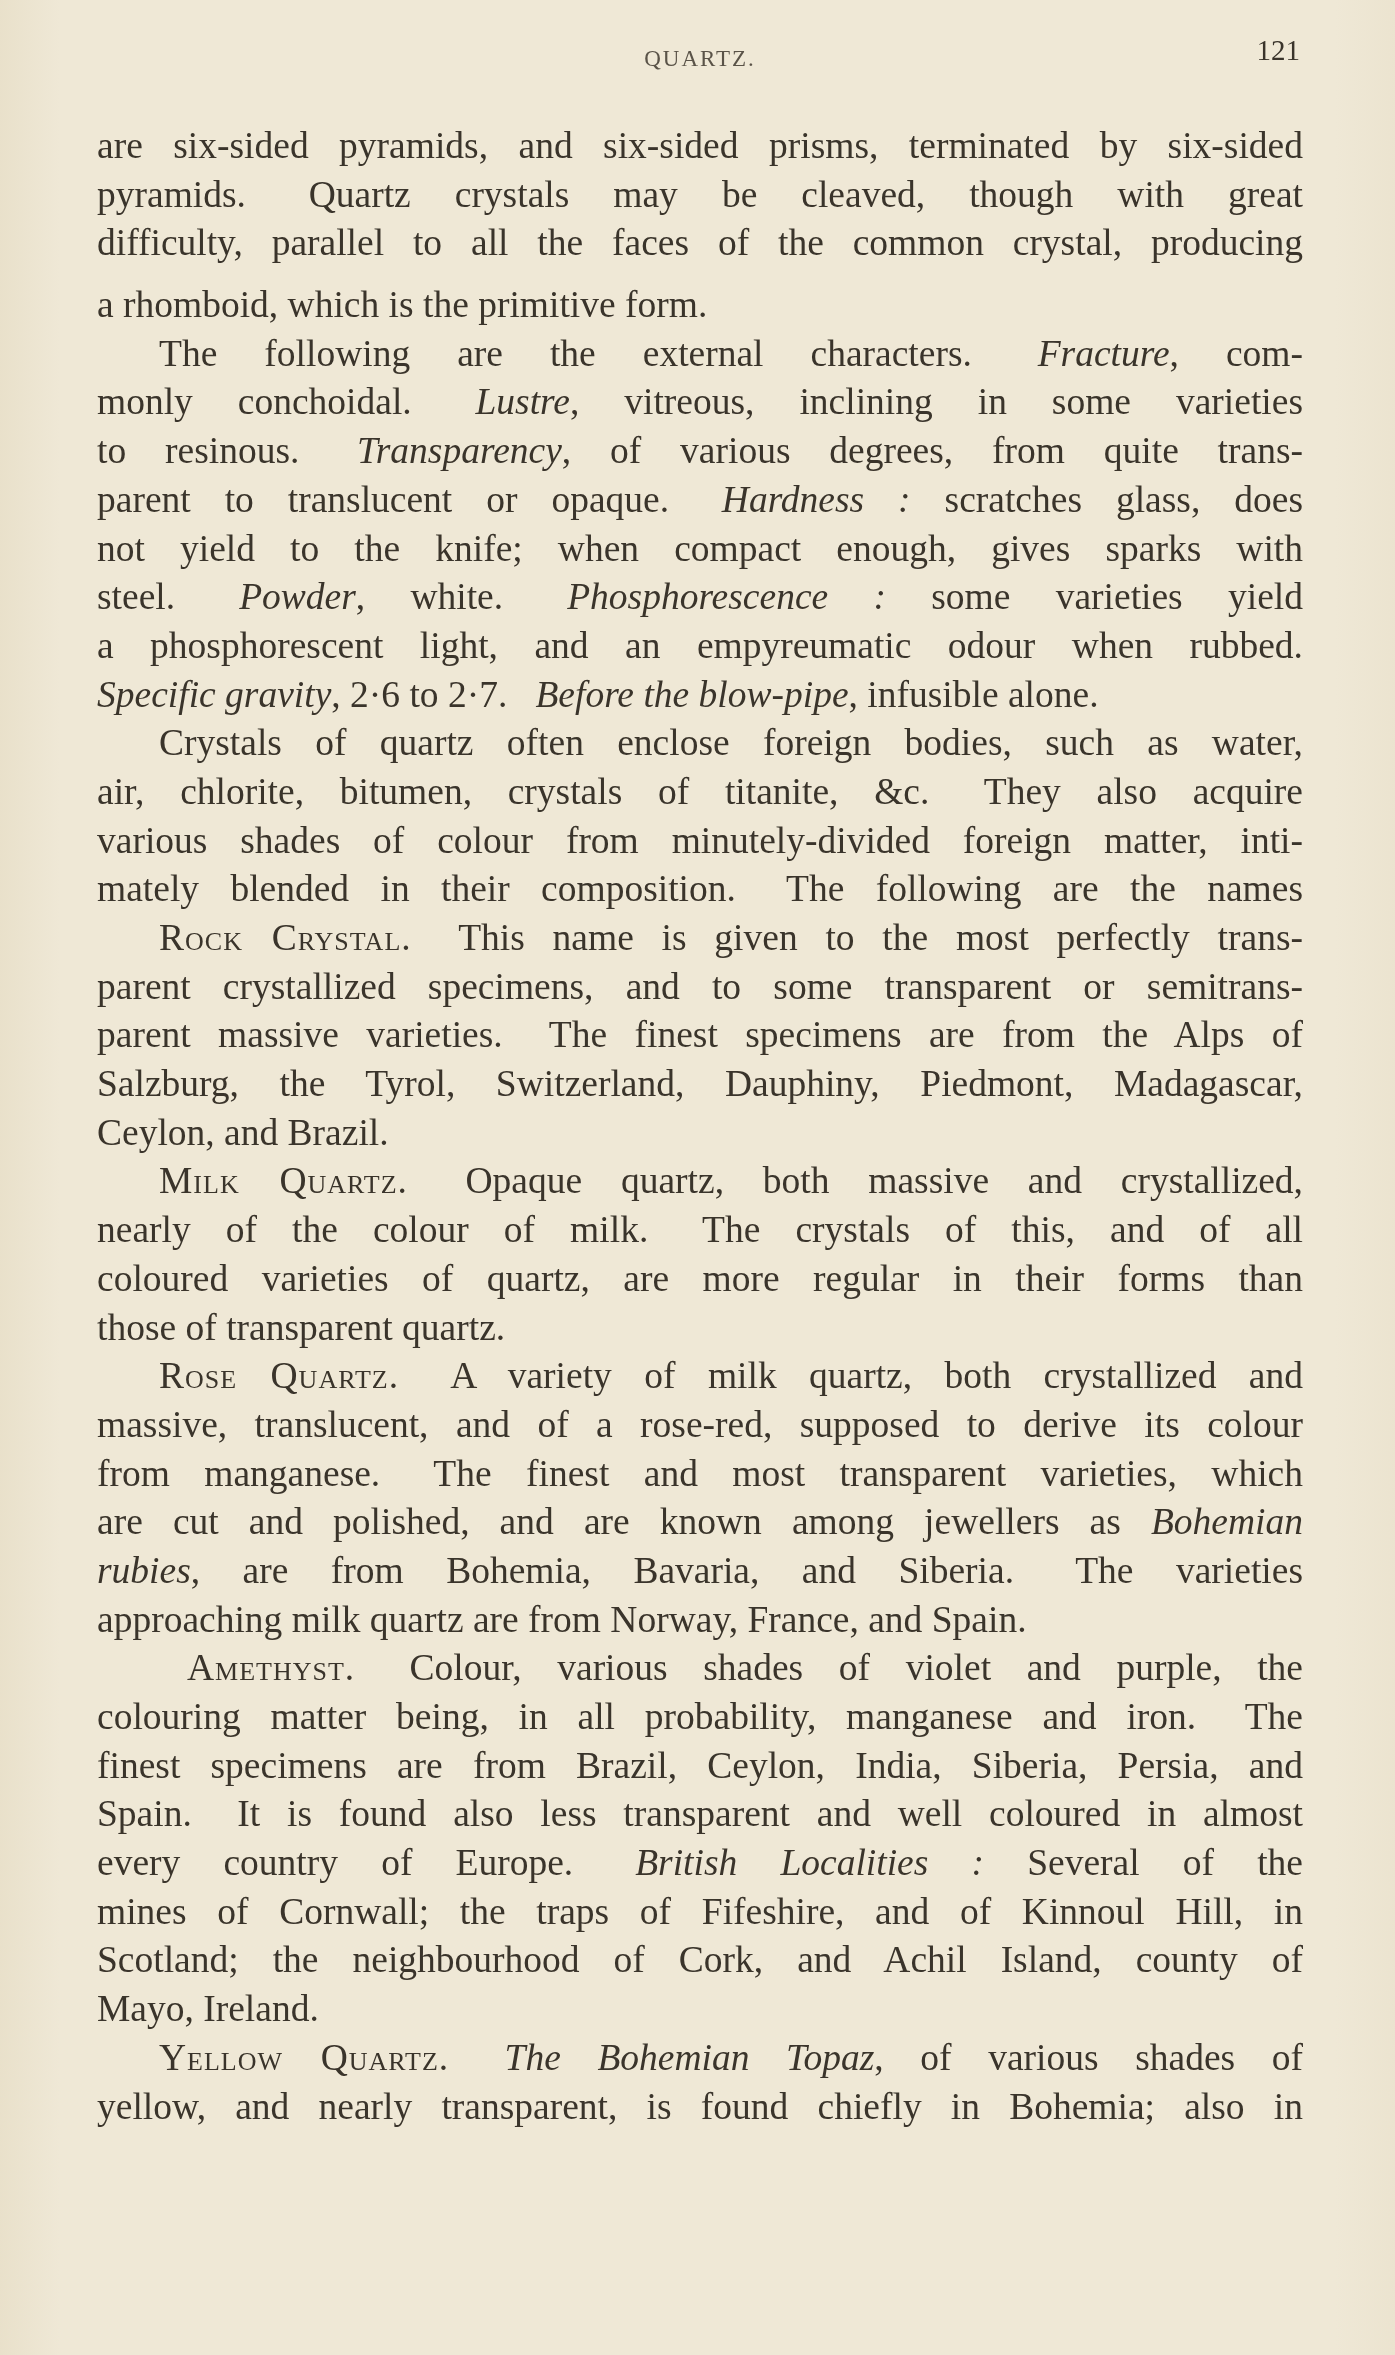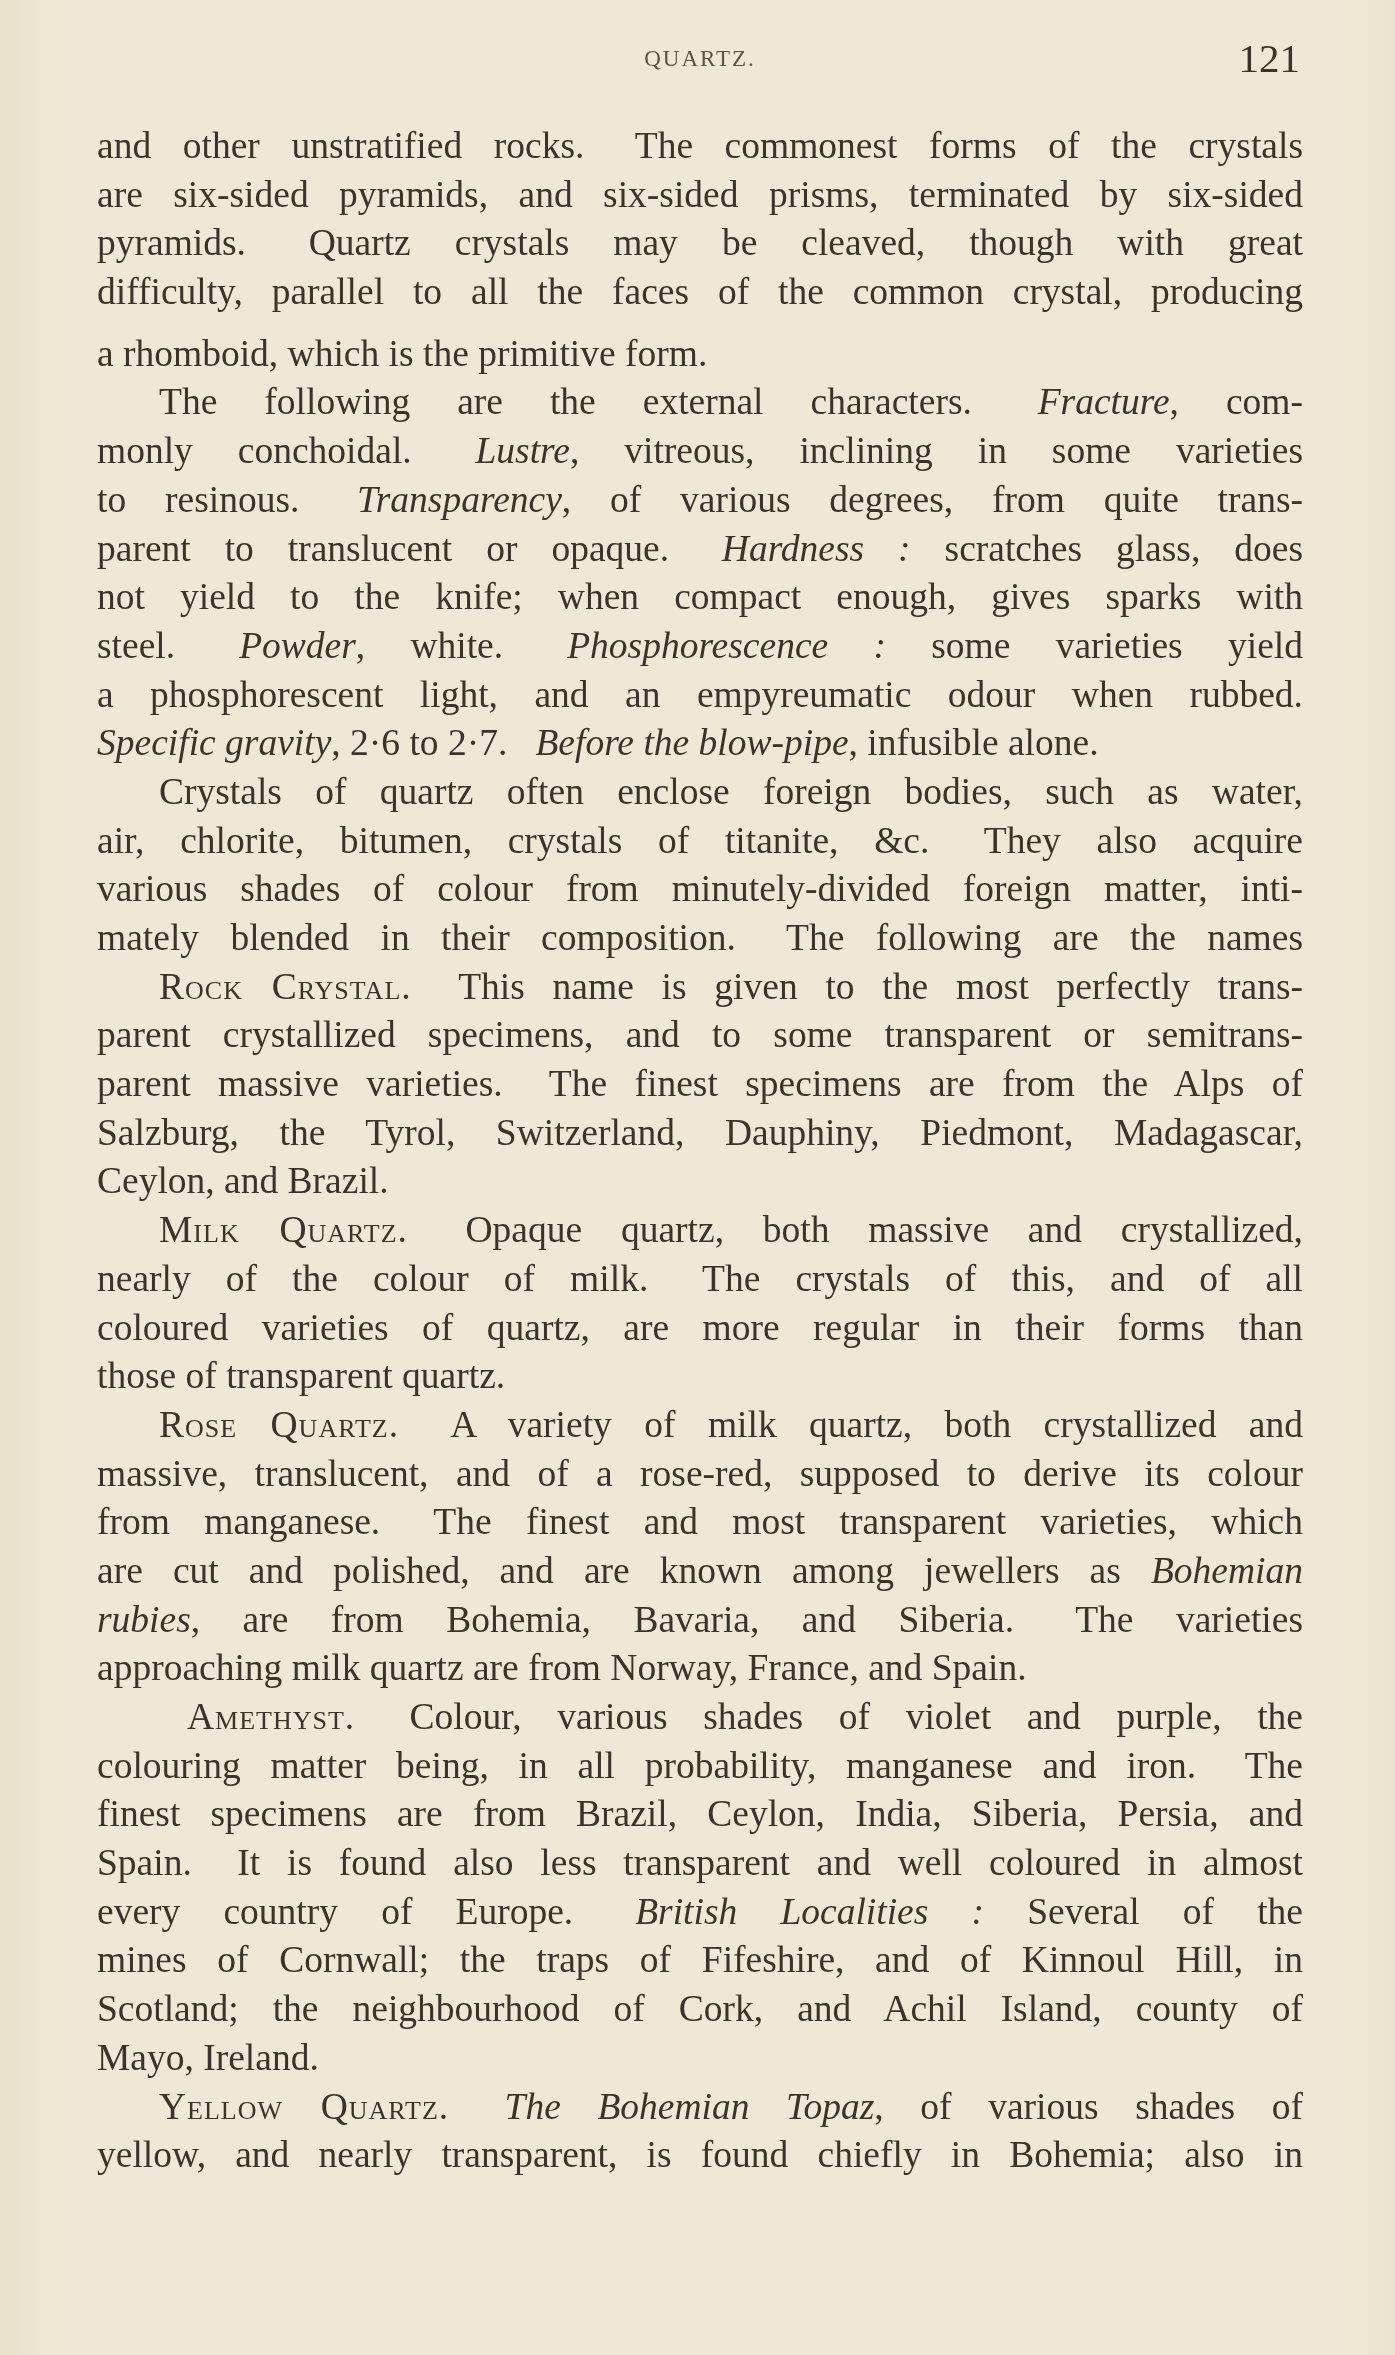--- a/index.html
+++ b/index.html
@@ -20,21 +20,21 @@
     text-align: center;
     font-size: 23px;
     letter-spacing: 2px;
     color: #5a5348;
     text-transform: uppercase;
   }
   .page-number {
     position: absolute;
     left: 1200px; top: 34px; width: 100px;
     text-align: right;
-    font-size: 41px;
+    font-size: 29px;
     color: #3a342b;
   }
   .body-text {
     position: absolute;
     left: 97px; top: 122px; width: 1206px;
   }
   .line {
     display: block;
     height: 48.7px;
     line-height: 48.7px;
@@ -51,21 +51,20 @@
   .line i { font-style: italic; }
 </style>
 </head>
 <body>
 
 <div class="page">
   <div class="running-head">Quartz.</div>
   <div class="page-number">121</div>
   <div class="body-text" id="body-text">
       <div>
-        <span class="line" style="white-space: normal;"><span>and other unstratified rocks.  The commonest forms of the crystals</span></span>
         <span class="line" style="white-space: normal;"><span>are six-sided pyramids, and six-sided prisms, terminated by six-sided</span></span>
         <span class="line" style="white-space: normal;"><span>pyramids.  Quartz crystals may be cleaved, though with great</span></span>
         <span class="line" style="white-space: normal;"><span>difficulty, parallel to all the faces of the common crystal, producing</span></span>
         <span class="line last" style="white-space: normal; margin-top: 13px;"><span>a rhomboid, which is the primitive form.</span></span>
       </div>
       <div>
         <span class="line indent" style="white-space: normal;"><span>The following are the external characters.  </span><i>Fracture</i><span>, com-</span></span>
         <span class="line" style="white-space: normal;"><span>monly conchoidal.  </span><i>Lustre</i><span>, vitreous, inclining in some varieties</span></span>
         <span class="line" style="white-space: normal;"><span>to resinous.  </span><i>Transparency</i><span>, of various degrees, from quite trans-</span></span>
         <span class="line" style="white-space: normal;"><span>parent to translucent or opaque.  </span><i>Hardness :</i><span> scratches glass, does</span></span>

